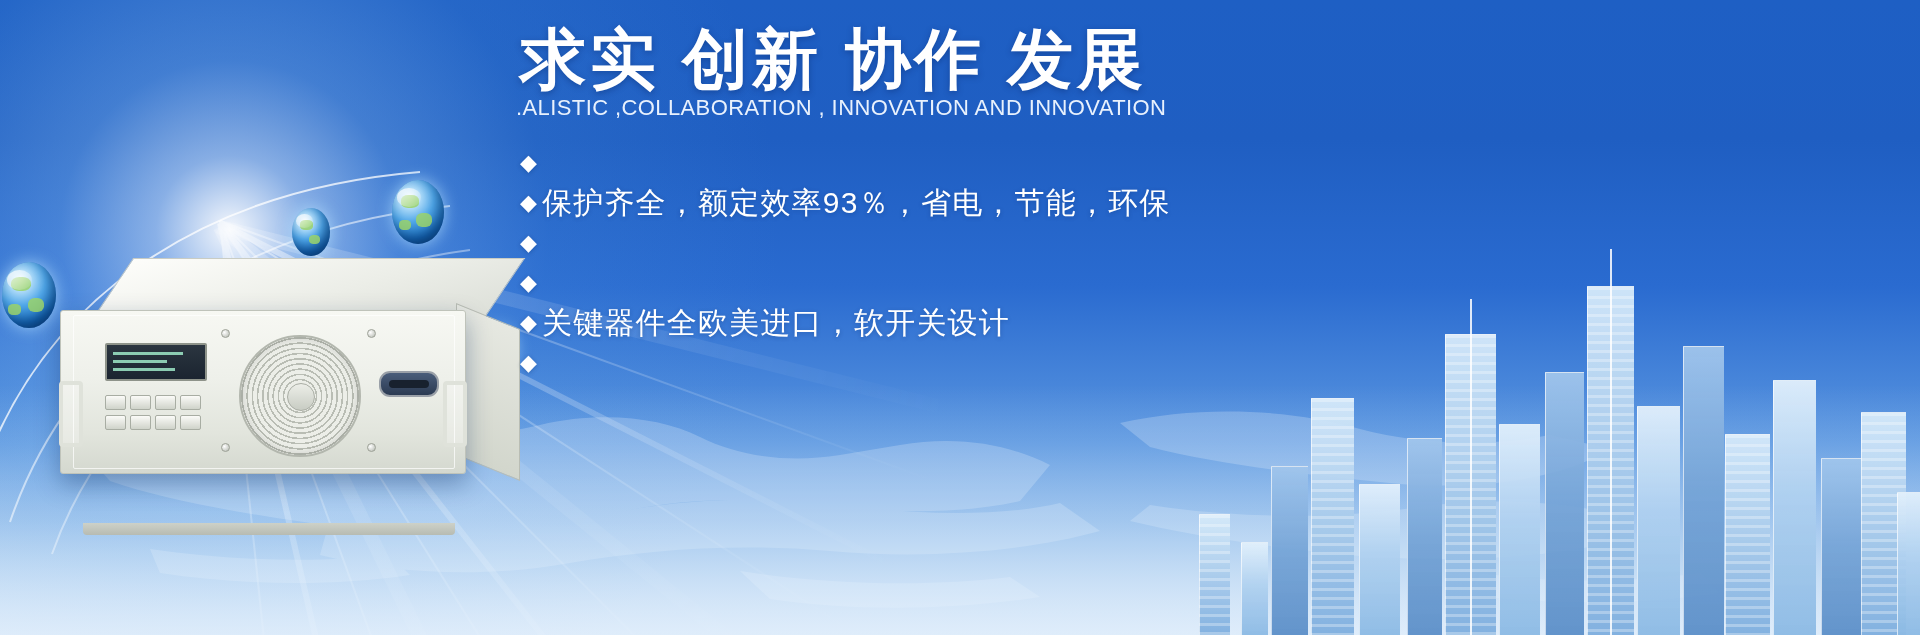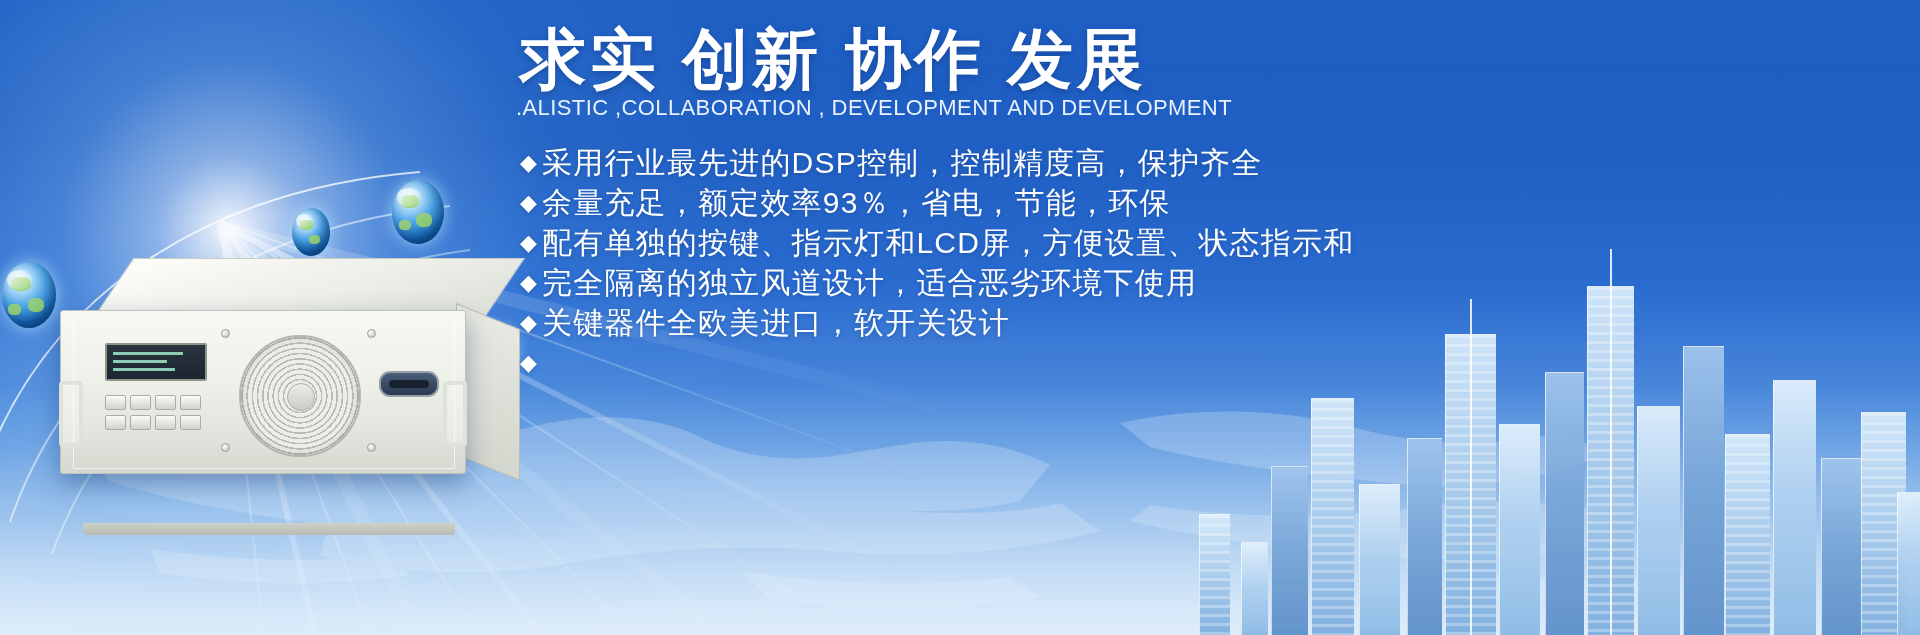--- a/index.html
+++ b/index.html
@@ -279,37 +279,34 @@
     <div class="bldg dark" style="right:196px;width:40px;height:288px;"></div>
     <div class="bldg glass" style="right:150px;width:44px;height:200px;"></div>
     <div class="bldg" style="right:104px;width:42px;height:254px;"></div>
     <div class="bldg dark" style="right:58px;width:40px;height:176px;"></div>
     <div class="bldg glass" style="right:14px;width:44px;height:222px;"></div>
     <div class="bldg" style="right:-24px;width:46px;height:142px;"></div>
   </div>
 
   <div class="textblock">
     <div class="headline">求实 创新 协作 发展</div>
-    <div class="subhead">.ALISTIC ,COLLABORATION , DEVELOPMENT AND DEVELOPMENT</div>
+    <div class="subhead">.ALISTIC ,COLLABORATION , INNOVATION AND INNOVATION</div>
     <div class="bullets" id="bullets">
         <div class="bline">
           <span class="dot">◆</span>
-          <span class="txt">采用行业最先进的DSP控制，控制精度高，保护齐全</span>
-        </div>
-        <div class="bline">
-          <span class="dot">◆</span>
-          <span class="txt">余量充足，额定效率93％，省电，节能，环保</span>
-        </div>
-        <div class="bline">
-          <span class="dot">◆</span>
-          <span class="txt">配有单独的按键、指示灯和LCD屏，方便设置、状态指示和</span>
-        </div>
-        <div class="bline">
-          <span class="dot">◆</span>
-          <span class="txt">完全隔离的独立风道设计，适合恶劣环境下使用</span>
+        </div>
+        <div class="bline">
+          <span class="dot">◆</span>
+          <span class="txt">保护齐全，额定效率93％，省电，节能，环保</span>
+        </div>
+        <div class="bline">
+          <span class="dot">◆</span>
+        </div>
+        <div class="bline">
+          <span class="dot">◆</span>
         </div>
         <div class="bline">
           <span class="dot">◆</span>
           <span class="txt">关键器件全欧美进口，软开关设计</span>
         </div>
         <div class="bline">
           <span class="dot">◆</span>
         </div>
       </div>
   </div>

